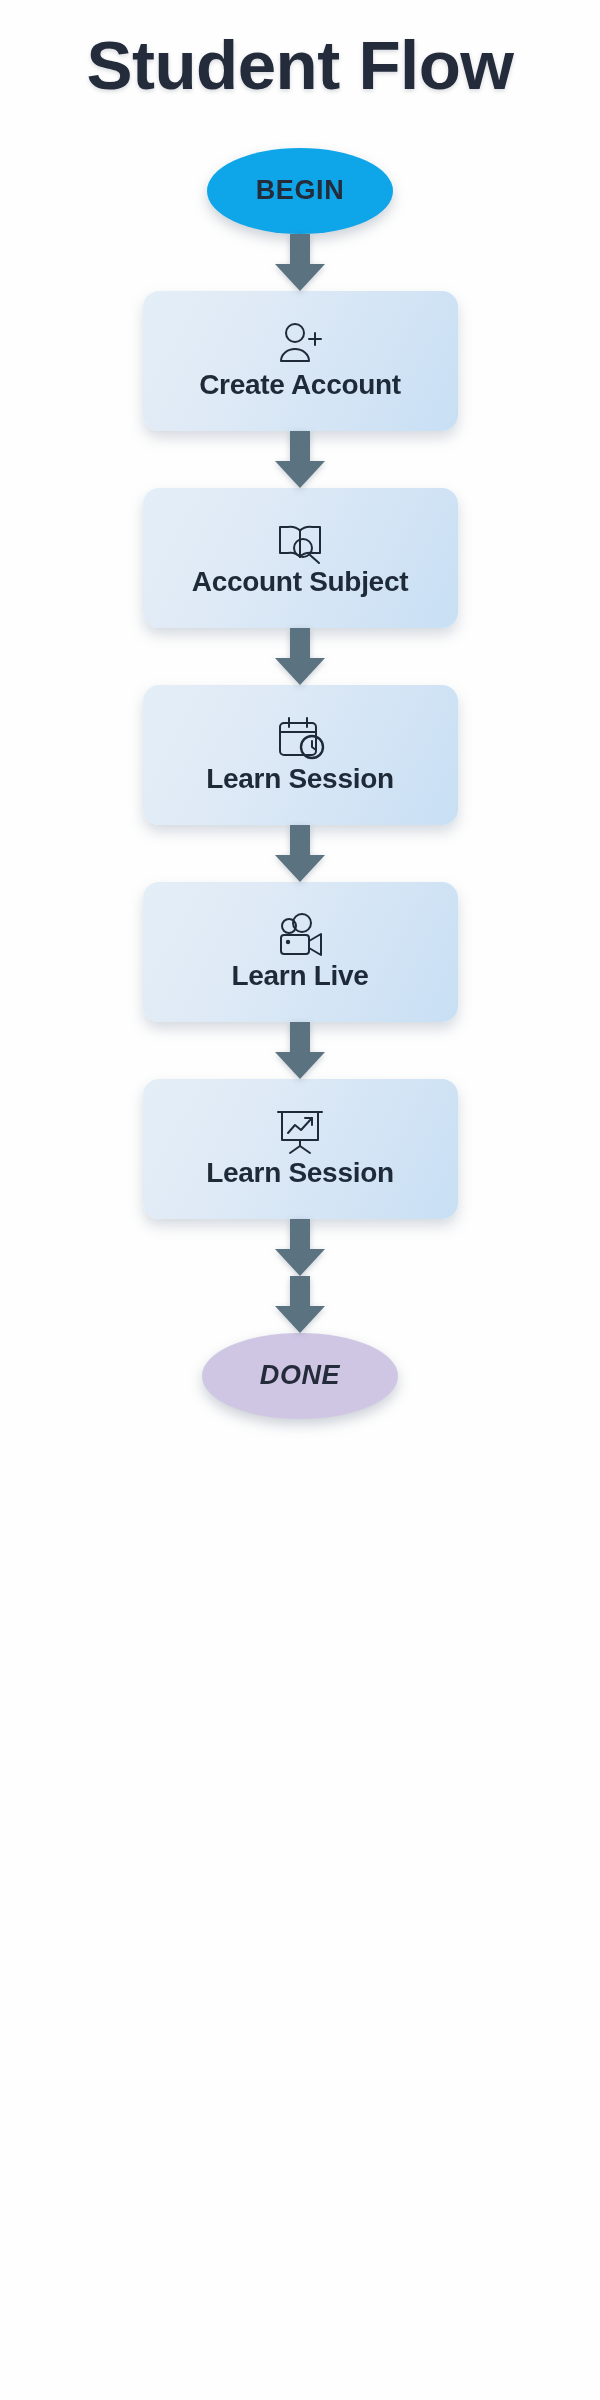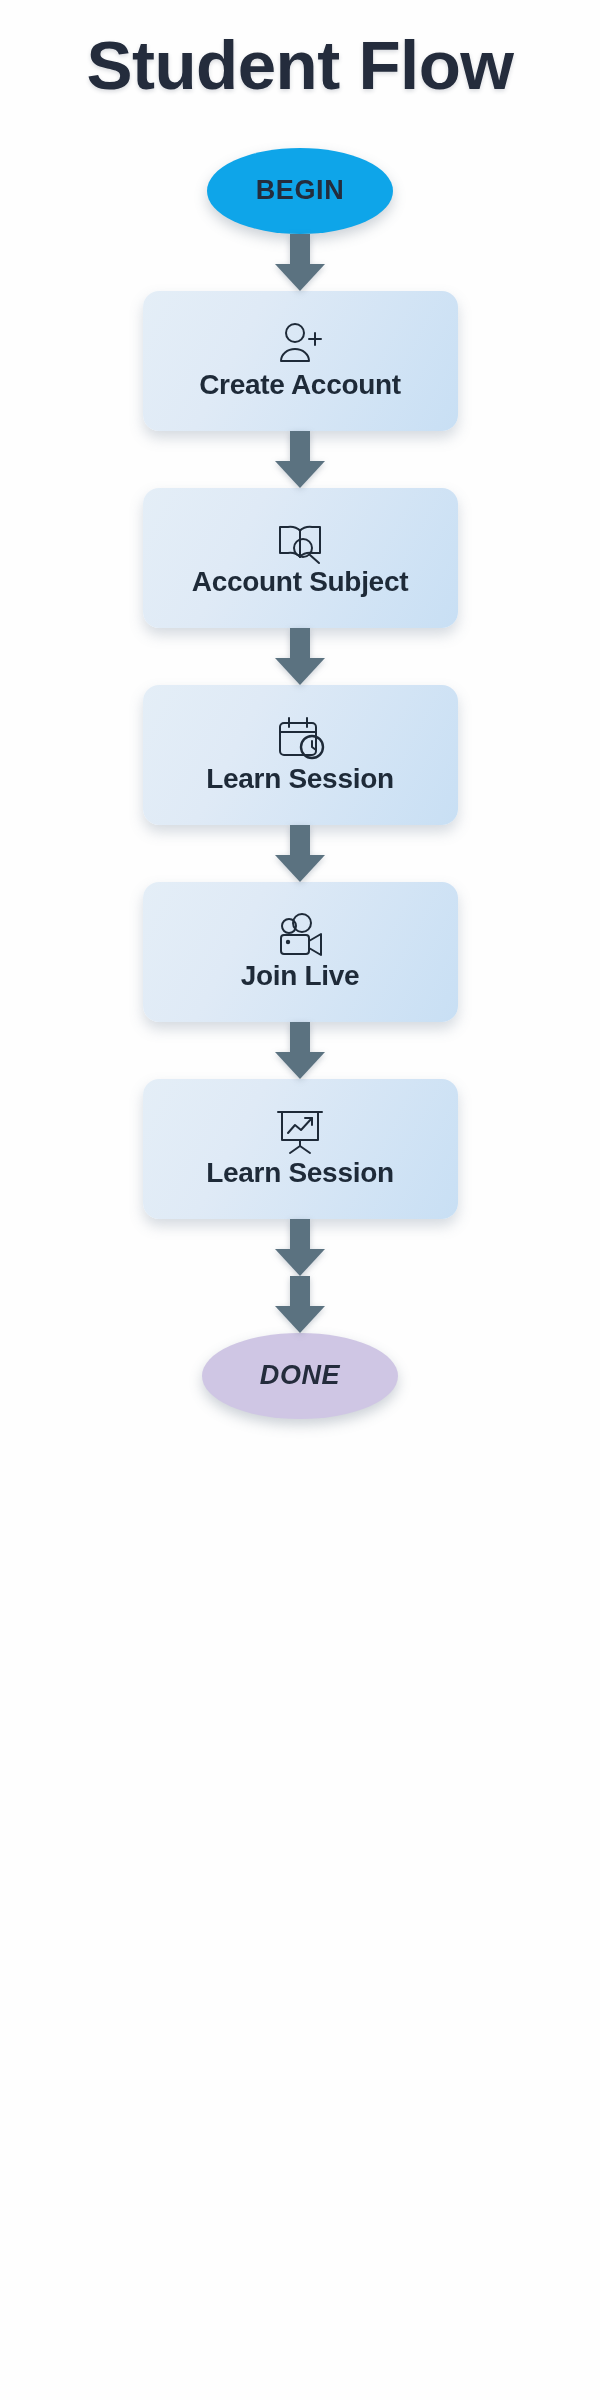--- a/index.html
+++ b/index.html
@@ -203,21 +203,21 @@
     <div class="card">
       <div class="card-icon">
         <svg viewBox="0 0 52 52">
           <circle cx="15" cy="17" r="7"></circle>
           <circle cx="28" cy="14" r="9"></circle>
           <rect x="7" y="26" width="28" height="19" rx="3"></rect>
           <path d="M35 32 L47 25 v21 L35 39 Z"></path>
           <circle class="solid" cx="14" cy="33" r="2.2"></circle>
         </svg>
       </div>
-      <div class="card-label">Join Live</div>
+      <div class="card-label">Learn Live</div>
     </div>
 
     <div class="arrow gap-b">
       <div class="shaft"></div>
       <div class="head"></div>
     </div>
 
     <div class="card">
       <div class="card-icon">
         <svg viewBox="0 0 52 52">

